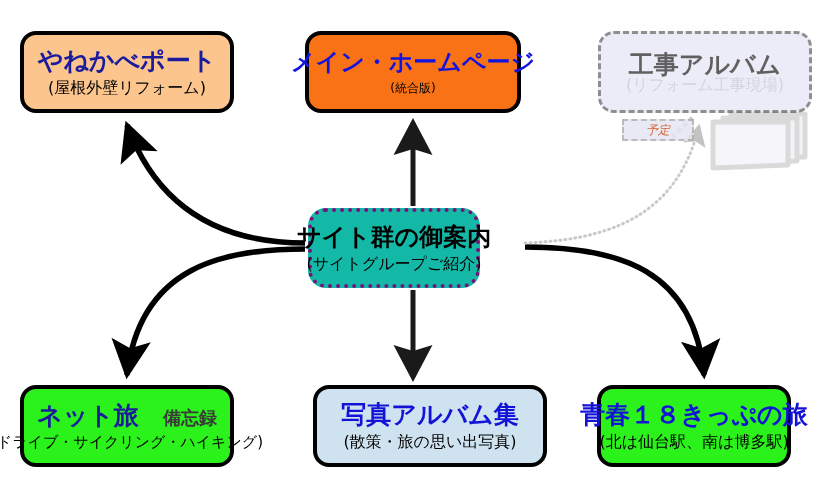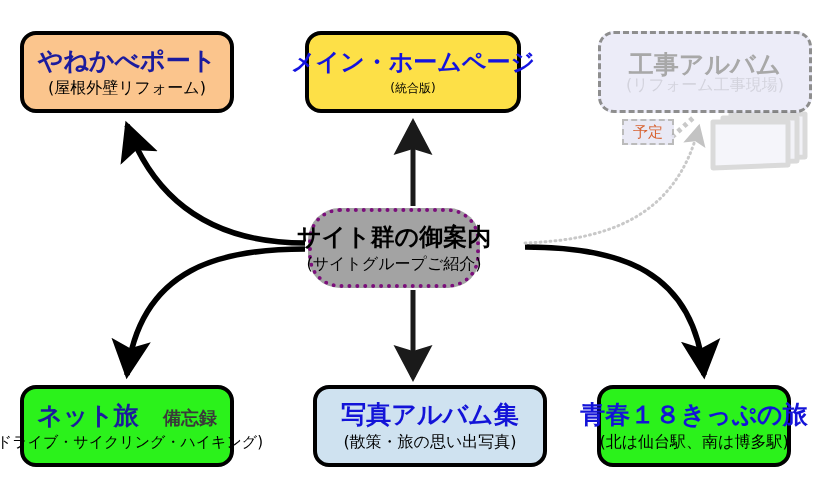--- a/index.html
+++ b/index.html
@@ -50,39 +50,39 @@
   
   #node-yanekabe {
     left: 20px; top: 31px; width: 214px; height: 82px;
     background: #fbc58d;
   }
   #node-yanekabe .title { font-size: 25px; color: #1b1b9e; margin-bottom: 7px; }
   #node-yanekabe .sub   { font-size: 16px; color: #000000; }
 
   #node-mainhome {
     left: 305px; top: 31px; width: 216px; height: 82px;
-    background: #fde047;
+    background: #f97316;
   }
   #node-mainhome .title { font-size: 24px; color: #1313e0; margin-bottom: 8px; }
   #node-mainhome .sub   { font-size: 12px; color: #000000; }
 
   #node-album {
     left: 598px; top: 31px; width: 214px; height: 82px;
     background: #e2e2f5;
     border: 3px dashed #4a4a4a;
     opacity: 0.62;
   }
-  #node-album .title { font-size: 25px; color: #737373; margin-bottom: 0; font-family: Liberation Serif, serif; }
+  #node-album .title { font-size: 25px; color: #000000; margin-bottom: 0; font-family: Liberation Serif, serif; }
   #node-album .sub   { font-size: 16px; color: #b8b8c8; }
 
   #node-center {
     left: 308px; top: 208px; width: 172px; height: 80px;
-    background: #a3a3a3;
+    background: #14b8a6;
     border: 4px dotted #7b0f7b;
-    border-radius: 32px;
+    border-radius: 18px;
   }
   #node-center .title { font-size: 24px; color: #000000; margin-bottom: 7px; }
   #node-center .sub   { font-size: 16px; color: #000000; text-align: center; }
 
   #node-nettabi {
     left: 20px; top: 385px; width: 214px; height: 82px;
     background: #2bf21b;
   }
   #node-nettabi .titlerow { display: flex; align-items: baseline; justify-content: flex-start; margin-bottom: 7px; }
   #node-nettabi .title  { font-size: 25px; color: #1b1b9e; }
@@ -101,28 +101,29 @@
     background: #2bf21b;
   }
   #node-seishun .title { font-size: 25px; color: #1313d8; margin-bottom: 7px; }
   #node-seishun .sub   { font-size: 16px; color: #000000; }
 
   
   #badge-planned {
     position: absolute;
     left: 622px; top: 119px;
     box-sizing: border-box;
-    padding: 2px 9px;
+    padding: 2px 22px;
     background: #e6e6f4;
     border: 2px dashed #b0b0b0;
     color: #d1480f;
-    font-size: 15px;
+    font-size: 12px;
     line-height: 1.2;
     z-index: 6;
     opacity: 0.85;
+    font-style: italic;
   }
 </style>
 </head>
 <body>
 
 <div id="canvas">
 
   <svg id="edges" viewBox="0 0 834 495" width="834" height="495" xmlns="http://www.w3.org/2000/svg">
     <defs>
       <marker id="ah-black" markerWidth="9" markerHeight="9" refX="6.4" refY="4.5" orient="auto" markerUnits="strokeWidth">

